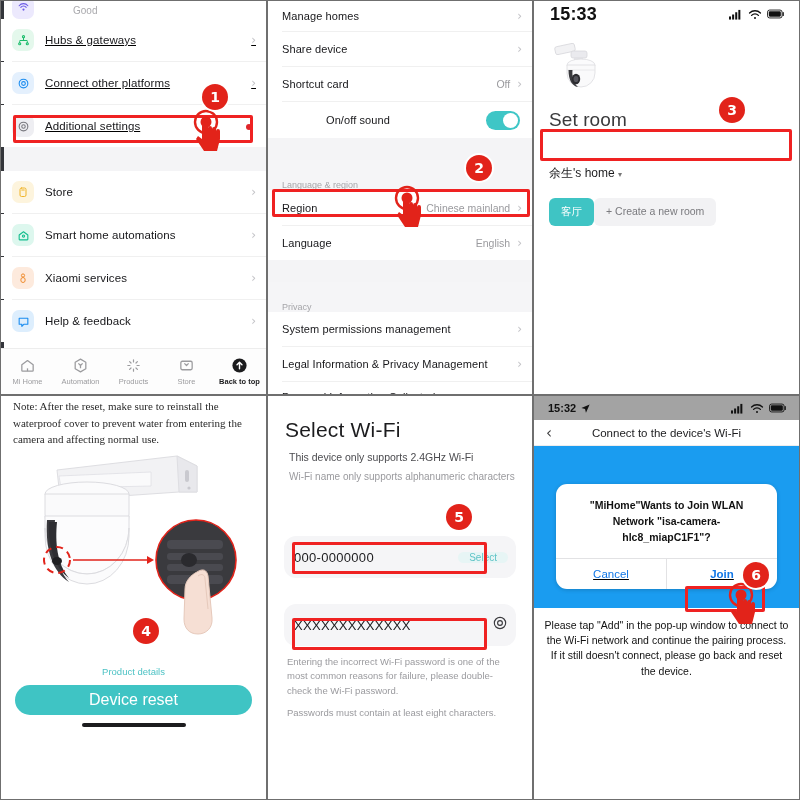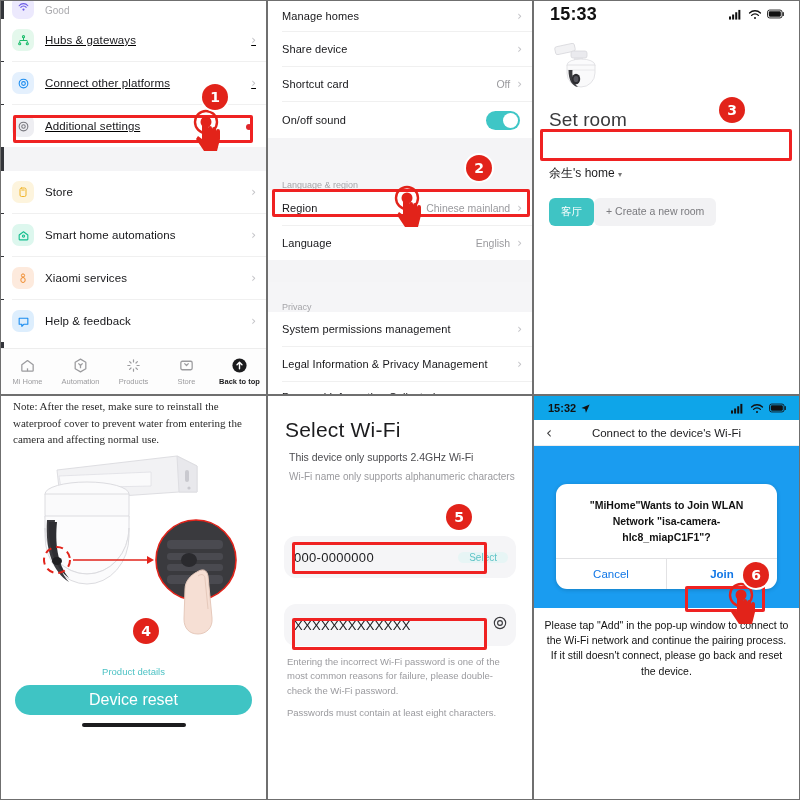--- a/index.html
+++ b/index.html
@@ -59,21 +59,21 @@
     font-family: "DejaVu Sans", sans-serif;
   }
   .sep { height: 1px; background: #f0f0f0; margin-left: 11px; }
   .gapband { background: #f4f4f6; }
 
   
   #p1 .rail { position:absolute; left:0; top:0; width:3px; height:100%; background:#33353a; }
   #p1 .plist { padding-top: 0; text-decoration: underline; }
   #p1 .row { height: 42px; }
   #p1 .topfade { height: 18px; display:flex; align-items:center; padding-left: 44px; }
-  #p1 .topfade span { font-size: 10px; color:#a9a9ad; }
+  #p1 .topfade span { font-size: 10px; color:#a9a9ad;margin-left:28px; }
   .icoHub { background:#e4f8ec; }
   .icoPlat { background:#e4f0fd; }
   .icoAdd  { background:#eeeef2; }
   .icoStore{ background:#fdf4dd; }
   .icoAuto { background:#ddf7ee; }
   .icoXiaomi{ background:#fdeadd; }
   .icoHelp { background:#ddeefd; }
 
   .hl-box {
     position: absolute;
@@ -173,40 +173,40 @@
   .field .txt { font-size: 13px; color:#1c1c1e; flex:1 1 auto; letter-spacing:.3px; }
   .field .selbtn {
     background:#e7f5f5; color:#5fc3c6; font-size:10px;
     border-radius:12px; padding: 0 11px;
   }
   #p5 .hint { font-size: 9.5px; line-height:1.5; color:#9a9a9e; padding: 9px 18px 0 19px; }
 
   
   #p6 .statusbar {
     height: 24px; display:flex; align-items:center; justify-content:space-between;
-    padding: 0 12px 0 14px; background:#0ea5e9;
+    padding: 0 12px 0 14px; background:#a3a3a3;
   }
   #p6 .stime { font-size: 11px; font-weight:bold; color:#111; }
   #p6 .navhdr {
     height: 26px; display:flex; align-items:center; justify-content:center;
     position: relative; background:#fff; border-bottom:1px solid #ededed;
   }
   #p6 .navhdr .back { position:absolute; left: 12px; font-size:15px; color:#3a3a3c; font-family:"DejaVu Sans", sans-serif; }
   #p6 .navhdr .title { font-size: 11.5px; color:#1c1c1e; }
   #p6 .blue { background:#1a9cf0; height: 162px; position:relative; }
   .alert {
     position:absolute; left: 22px; right: 22px; top: 38px;
     background:#fff; border-radius: 11px; overflow:hidden;
     box-shadow: 0 1px 4px rgba(0,0,0,.18);
   }
   .alert .msg {
     font-size: 10.5px; color:#111; text-align:center;
     padding: 14px 14px 13px 14px; line-height: 1.5; font-weight: 600;
   }
-  .alert .actions { display:flex; border-top:1px solid #e2e2e4; }
+  .alert .actions { display:flex; border-top:1px solid #e2e2e4;text-decoration:underline; }
   .alert .act { flex:1; text-align:center; padding: 9px 0; font-size: 11.5px; color:#1277e6; }
   .alert .act.j { border-left:1px solid #e2e2e4; font-weight:bold; }
   #p6 .footer {
     font-size: 10.5px; line-height: 1.45; color:#111;
     text-align:center; padding: 10px 10px 0 10px;
   }
 </style>
 </head>
 <body>
 
@@ -372,21 +372,21 @@
         <span class="lbl">Share device</span>
         <span class="chev">›</span>
       </div>
       <div class="sep"></div>
       <div class="row">
         <span class="lbl">Shortcut card</span>
         <span class="val">Off</span>
         <span class="chev">›</span>
       </div>
       <div class="sep"></div>
-      <div class="row" style="height:36px;">
+      <div class="row" style="height:36px;margin-left:44px;">
         <span class="lbl">On/off sound</span>
         <span class="toggle">
             <span class="knob"></span>
           </span>
       </div>
     </div>
 
     <div class="gapband" style="height:22px;"></div>
     <div class="secthead" style="height:30px;">
       <span>Language &amp; region</span>

